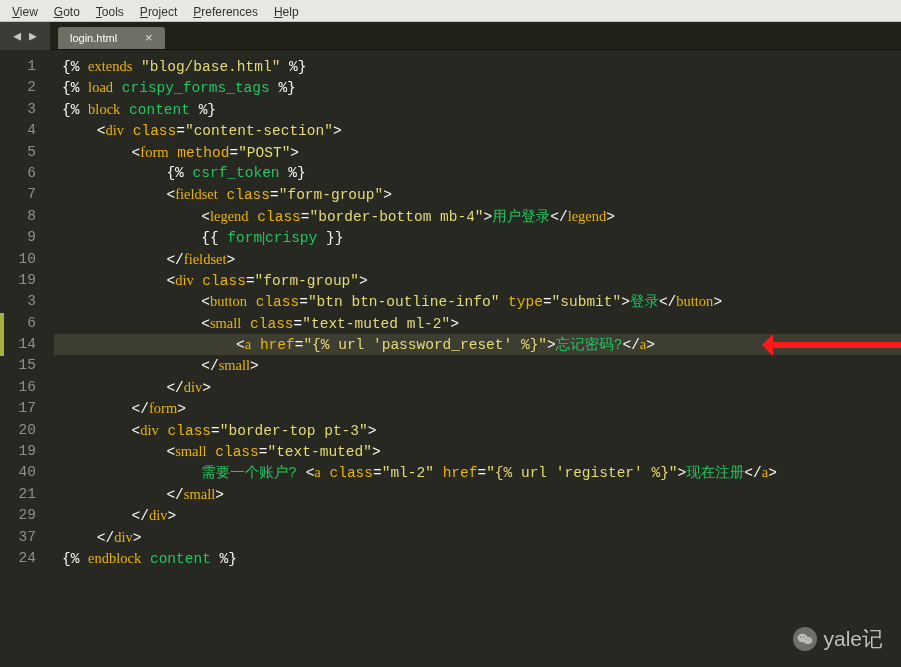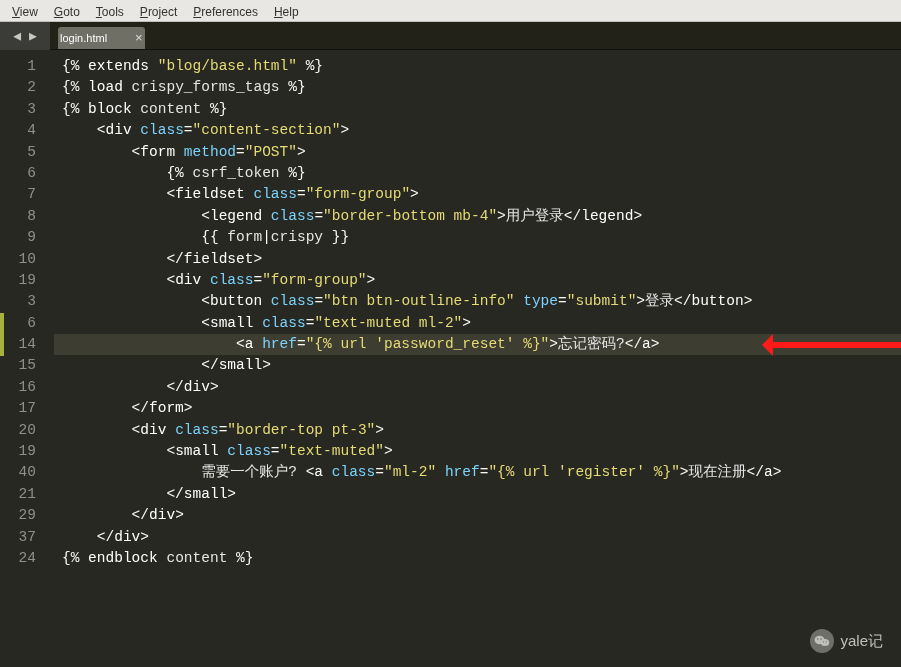--- a/index.html
+++ b/index.html
@@ -33,21 +33,21 @@
   background: #3B3B37;
   display: flex; align-items: center; justify-content: center;
   gap: 8px;
   color: #c8c8c0; font-size: 13px;
 }
 .navbtns span { cursor: default; }
 .tab {
   background: #6F6F65;
   color: #fff;
   height: 22px; margin-top: 4px;
-  padding: 0 2px;
+  padding: 0 12px;
   display: flex; align-items: center;
   font-family: "Segoe UI", sans-serif; font-size: 11px;
   border-top-left-radius: 3px; border-top-right-radius: 3px;
   gap: 28px;
   margin-left: 8px;
 }
 .tab .close { color: #ddd; font-size: 13px; line-height: 1; }
 .editor {
   display: flex;
   height: calc(100% - 50px);
@@ -77,40 +77,40 @@
   white-space: pre;
   position: relative;
 }
 .line {
   height: 21.4px; line-height: 21.4px;
   padding-left: 8px;
 }
 .line.hl { background: #3E3D32; }
 
 .s  { color: #E6DB74; }  
-.k  { color: #ffffff; }  
-.a  { color: #7dd3fc; text-align: center; } 
+.k  { color: #eab308; font-family: Liberation Serif, serif; }  
+.a  { color: #eab308; text-align: center; } 
 .pu { color: #F8F8F2; }  
-.txt{ color: #e5e5e5; margin-top: 28px; }
+.txt{ color: #22c55e; margin-top: 28px; }
 .arrow {
   position: absolute;
   top: 8px; left: 715px;
   width: 185px; height: 6px;
   background: #ff1a1a;
 }
 .arrow::before {
   content: ""; position: absolute; left: -18px; top: -8px;
   border: 11px solid transparent; border-right-color: #ff1a1a;
 }
 .watermark {
   position: absolute; right: 18px; bottom: 14px;
   display: flex; align-items: center; gap: 6px;
   color: #d9dad5;
   font-family: "Microsoft YaHei", sans-serif;
-  font-size: 15px;
+  font-size: 21px;
   opacity: 0.85;
 }
 .watermark .wicon {
   width: 24px; height: 24px; border-radius: 12px;
   background: #7c7c77;
   display: flex; align-items: center; justify-content: center;
 }
 </style>
 </head>
 <body>

